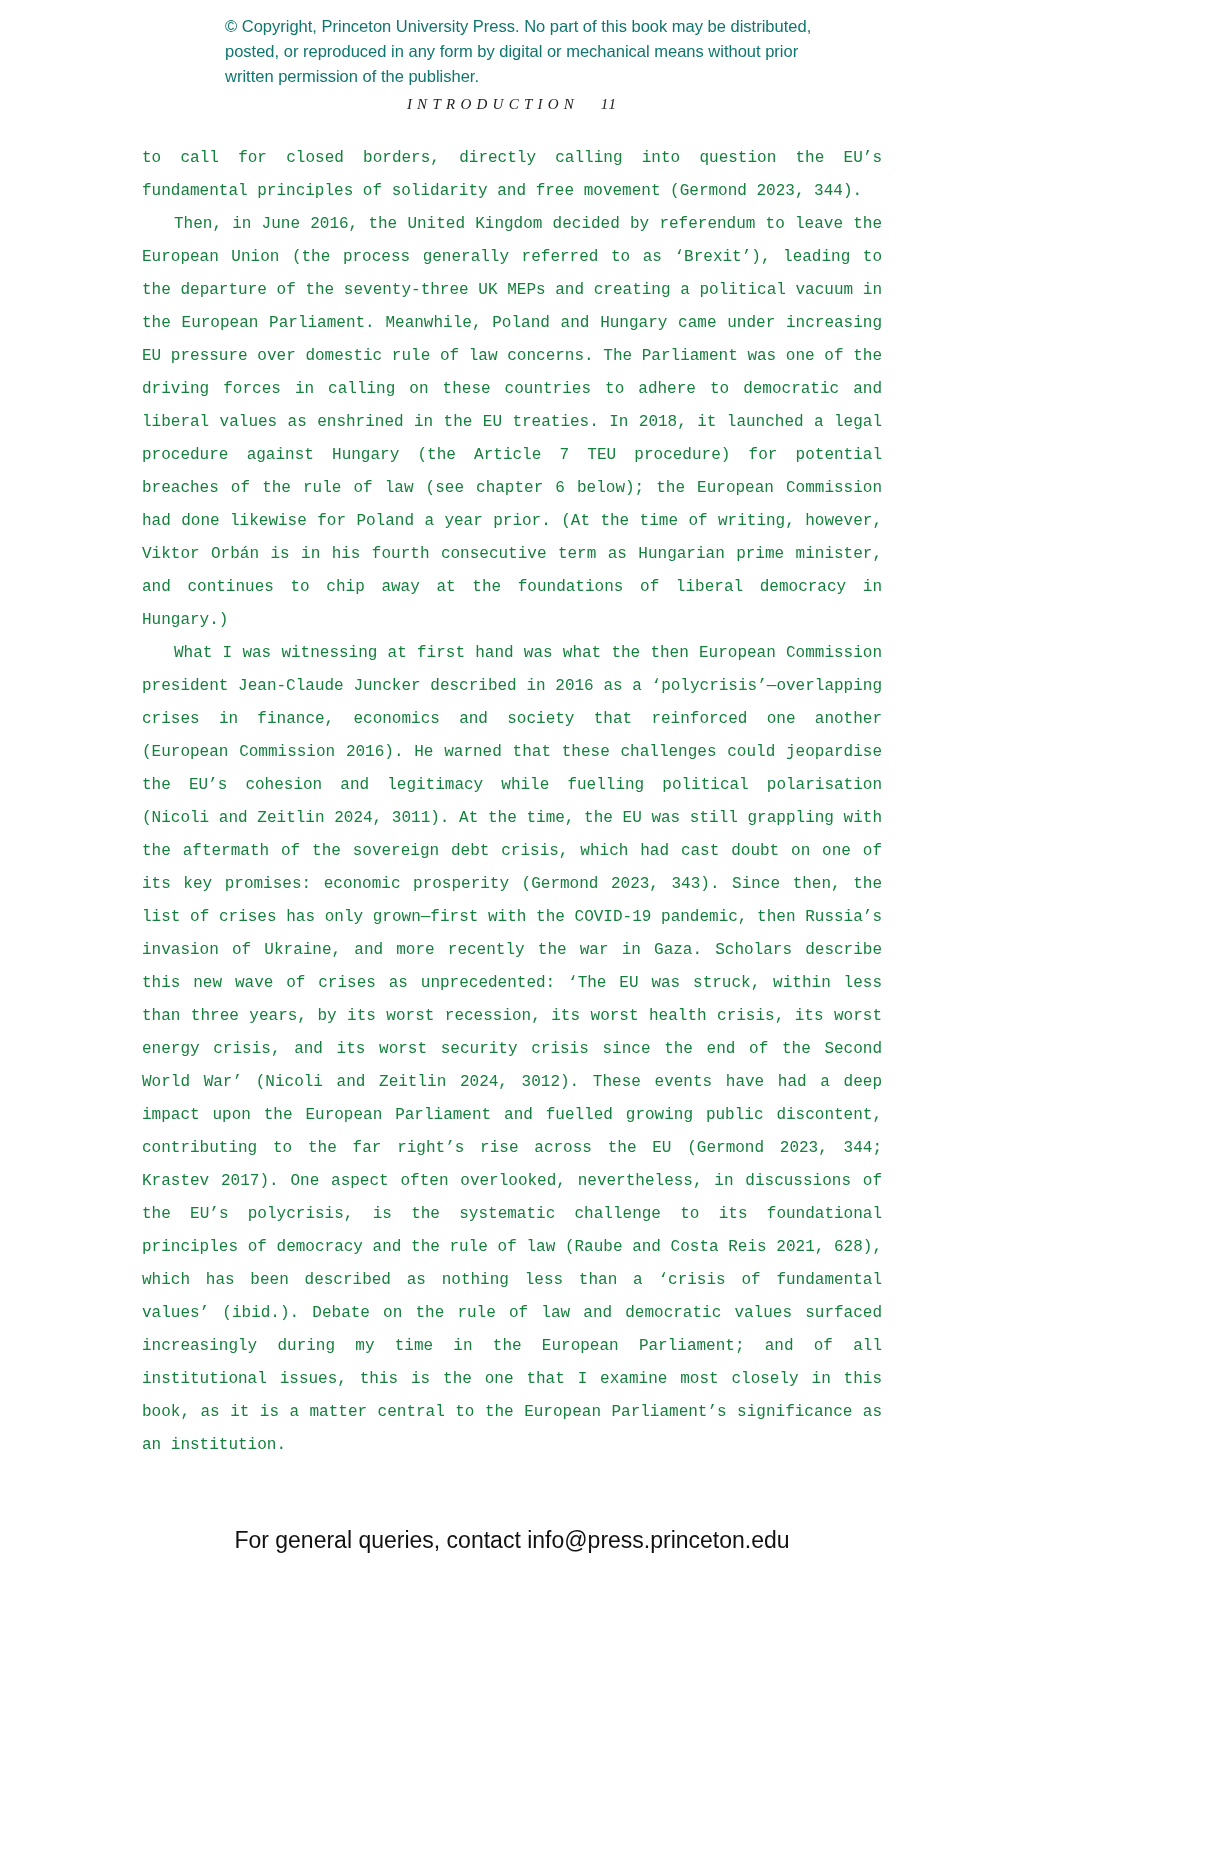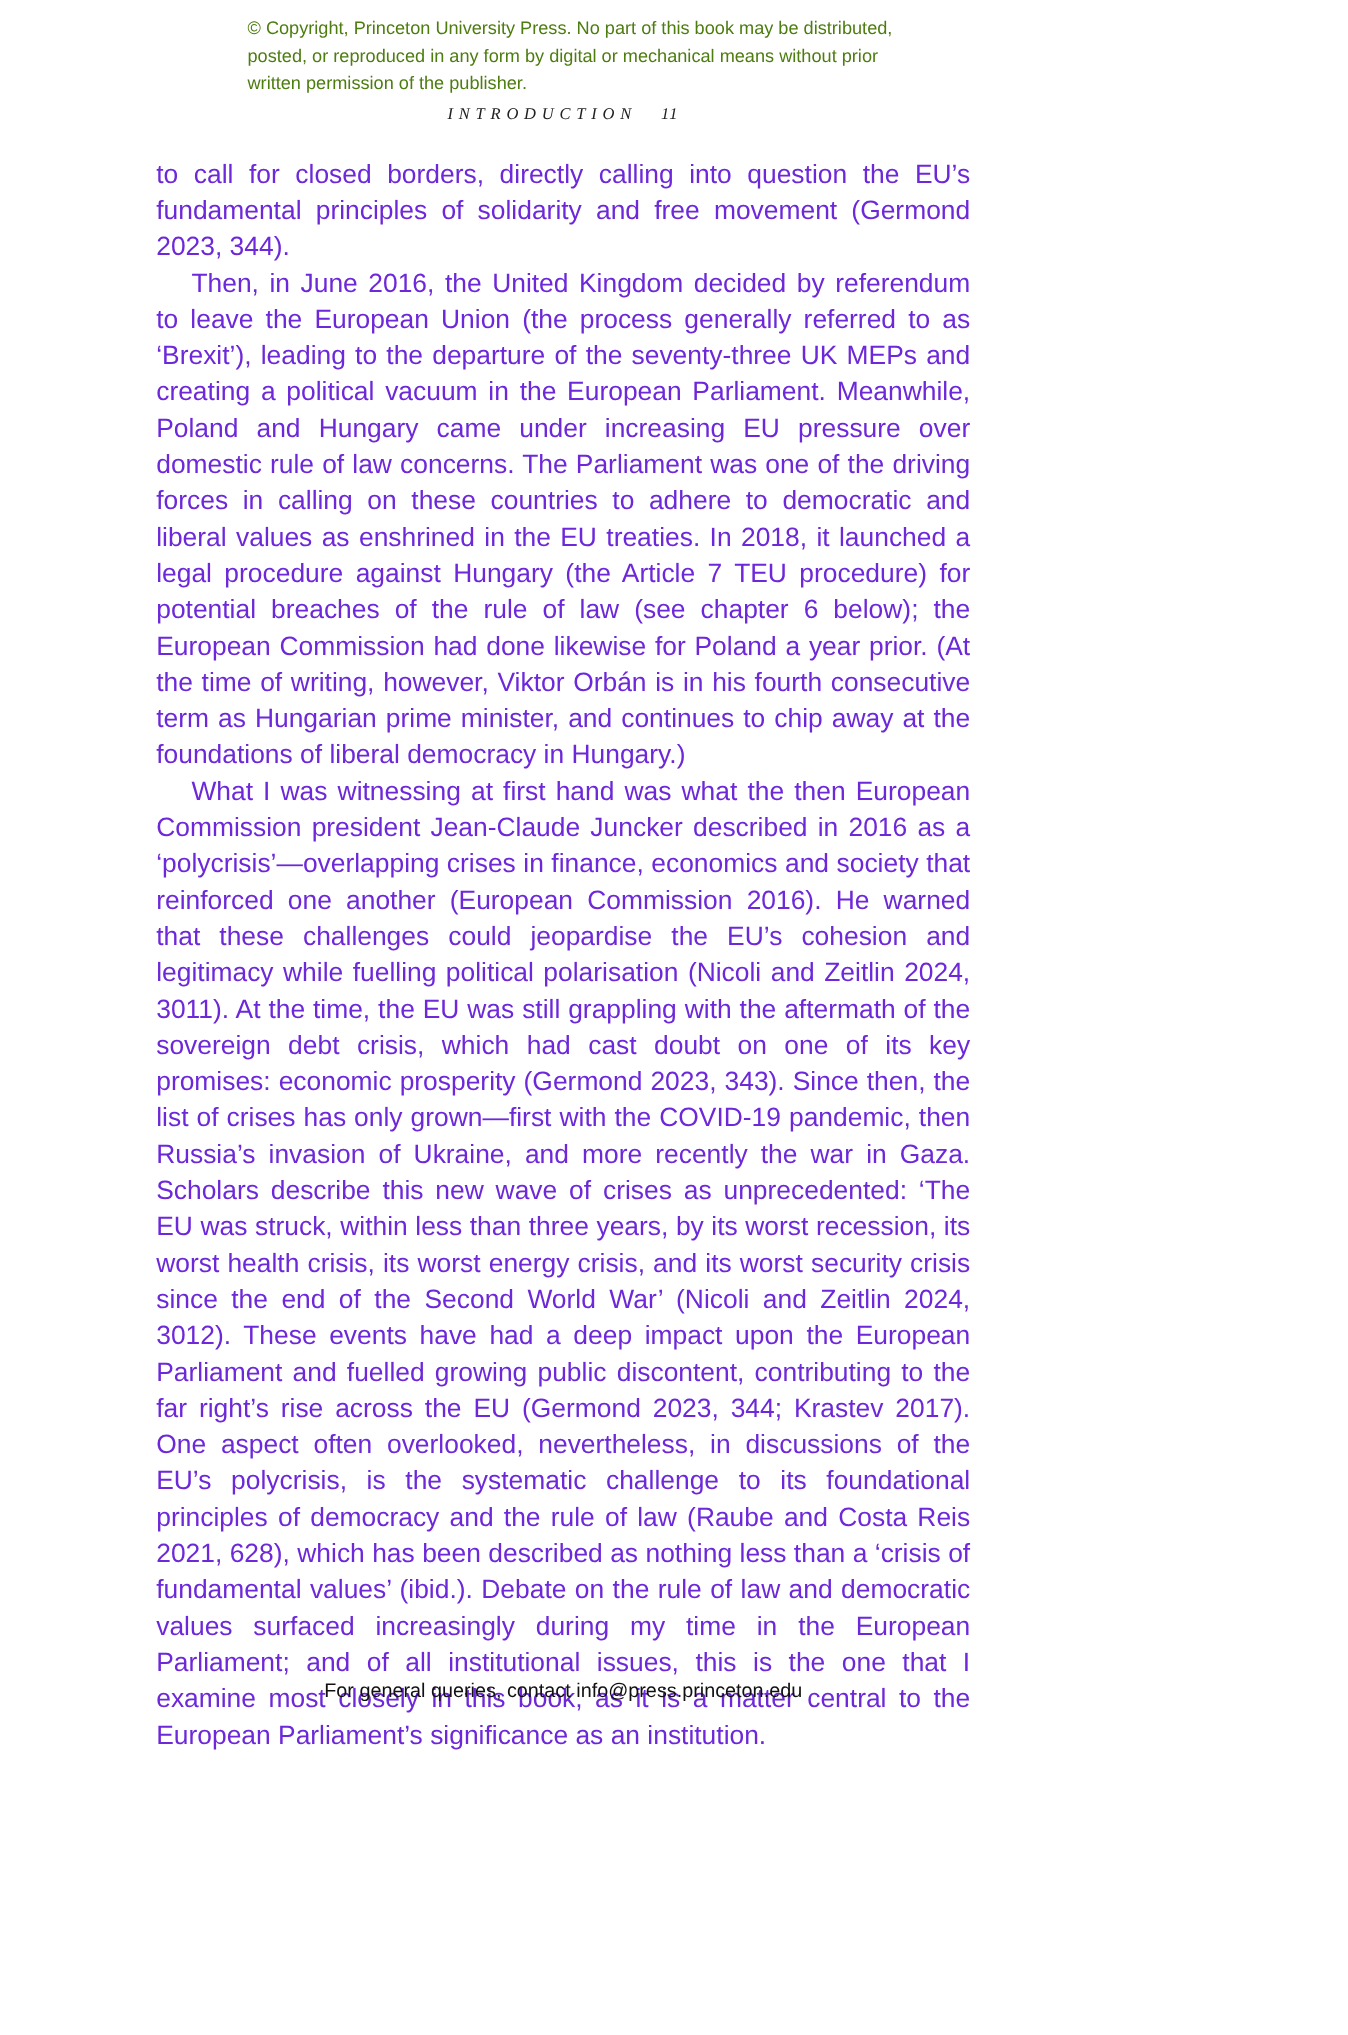--- a/index.html
+++ b/index.html
@@ -17,21 +17,21 @@
     color: #1c1c1c;
   }
   .copyright-block {
     position: absolute;
     top: 14px;
     left: 225px;
     width: 590px;
     font-family: "Liberation Sans", sans-serif;
     font-size: 16.5px;
     line-height: 25px;
-    color: #4d7c0f;
+    color: #0f766e;
     text-align: left;
   }
   .running-head {
     position: absolute;
     top: 96px;
     left: 142px;
     width: 740px;
     text-align: center;
     font-family: "Liberation Serif", serif;
     font-size: 15px;
@@ -43,41 +43,41 @@
   }
   .running-head .head-pagenum {
     margin-left: 18px;
     letter-spacing: 0.08em;
   }
   .body-text {
     position: absolute;
     top: 142px;
     left: 142px;
     width: 740px;
-    font-family: Liberation Sans, sans-serif;
-    font-size: 24px;
+    font-family: Liberation Mono, monospace;
+    font-size: 16px;
     line-height: 33px;
     text-align: justify;
-    color: #6d28d9;
+    color: #15803d;
   }
   .body-text p {
     margin: 0;
     padding: 0;
   }
   .body-text p.indent {
     text-indent: 32px;
   }
   .footer {
     position: absolute;
     top: 1527px;
     left: 142px;
     width: 740px;
     text-align: center;
     font-family: "Liberation Sans", sans-serif;
-    font-size: 18px;
+    font-size: 23px;
     color: #111111;
   }
 </style>
 </head>
 <body>
 
 <div class="page">
 
   <div class="copyright-block">© Copyright, Princeton University Press. No part of this book may be distributed, posted, or reproduced in any form by digital or mechanical means without prior written permission of the publisher.</div>
 

